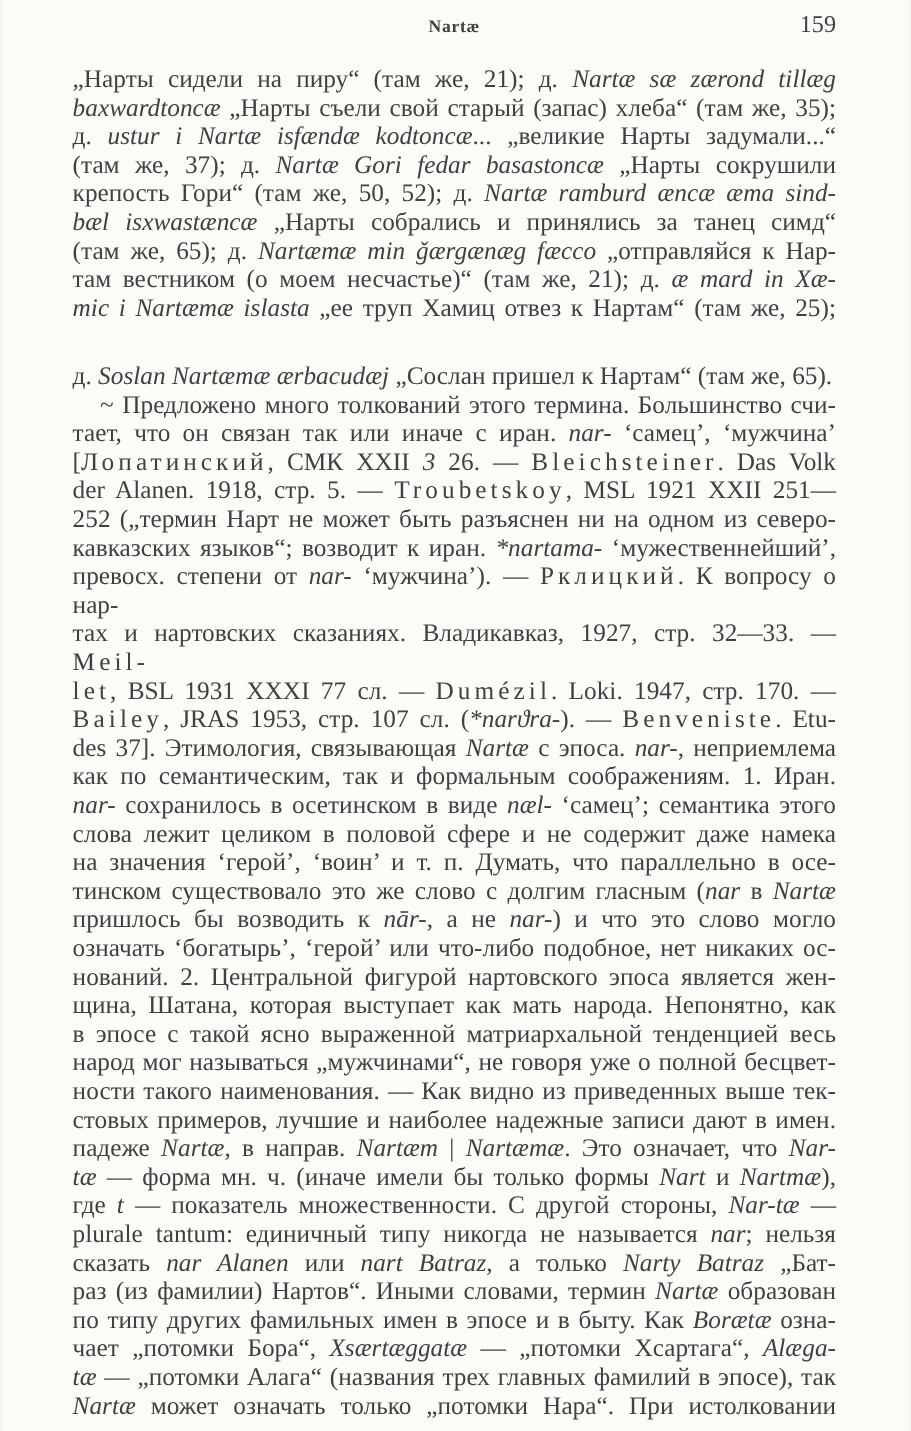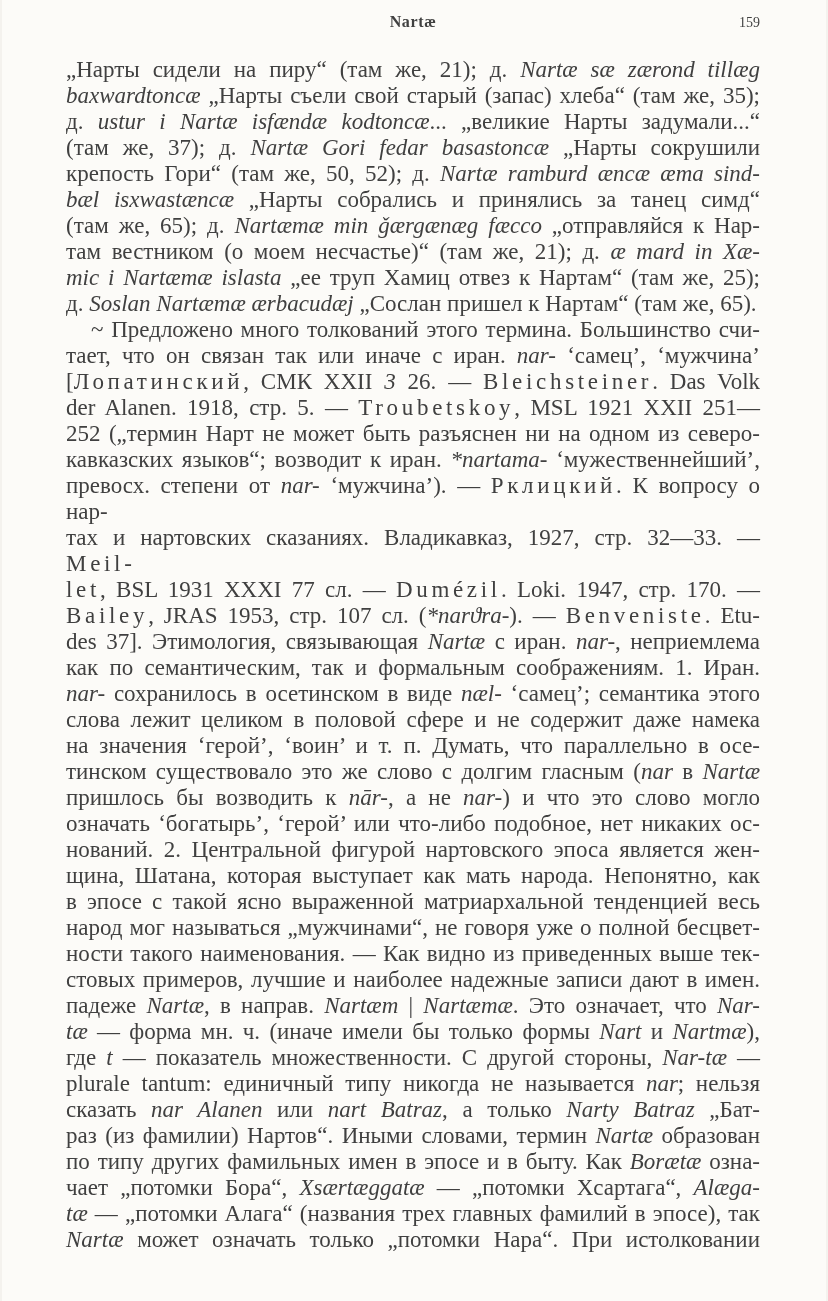--- a/index.html
+++ b/index.html
@@ -23,35 +23,35 @@
     line-height: 20px;
   }
   .hdr-title {
     grid-column: 2;
     font-weight: bold;
     letter-spacing: 0.04em;
   }
   .hdr-num {
     grid-column: 3;
     justify-self: end;
-    font-size: 14px;
+    font-size: 22px;
   }
   .page-body {
     margin-top: 24px;
     font-size: 23px;
     line-height: 26px;
   }
   .para { margin: 0; }
   .para.indent .line:first-child { text-indent: 25px; }
   .line {
     text-align: justify;
     text-align-last: justify;
     white-space: normal;
   }
-  .line.last { text-align-last: left; }
+  .line.last { text-align-last: left; margin-top: 36px; }
   .run-r { font-style: normal; }
   .run-i { font-style: italic; }
   .run-sp { letter-spacing: 0.16em; }
 </style>
 </head>
 <body>
 
 <div class="page">
   <header class="page-header">
     <span class="hdr-spacer"></span>
@@ -75,21 +75,21 @@
         <div class="line"><span class="run-r">~ Предложено много толкований этого термина. Большинство счи-</span></div>
         <div class="line"><span class="run-r">тает, что он связан так или иначе с иран. </span><span class="run-i">nar-</span><span class="run-r"> ‘самец’, ‘мужчина’</span></div>
         <div class="line"><span class="run-r">[</span><span class="run-sp">Лопатинский</span><span class="run-r">, СМК XXII </span><span class="run-i">3</span><span class="run-r"> 26. — </span><span class="run-sp">Bleichsteiner</span><span class="run-r">. Das Volk</span></div>
         <div class="line"><span class="run-r">der Alanen. 1918, стр. 5. — </span><span class="run-sp">Troubetskoy</span><span class="run-r">, MSL 1921 XXII 251—</span></div>
         <div class="line"><span class="run-r">252 („термин Нарт не может быть разъяснен ни на одном из северо-</span></div>
         <div class="line"><span class="run-r">кавказских языков“; возводит к иран. </span><span class="run-i">*nartama-</span><span class="run-r"> ‘мужественнейший’,</span></div>
         <div class="line"><span class="run-r">превосх. степени от </span><span class="run-i">nar-</span><span class="run-r"> ‘мужчина’). — </span><span class="run-sp">Рклицкий</span><span class="run-r">. К вопросу о нар-</span></div>
         <div class="line"><span class="run-r">тах и нартовских сказаниях. Владикавказ, 1927, стр. 32—33. — </span><span class="run-sp">Meil-</span></div>
         <div class="line"><span class="run-sp">let</span><span class="run-r">, BSL 1931 XXXI 77 сл. — </span><span class="run-sp">Dumézil</span><span class="run-r">. Loki. 1947, стр. 170. —</span></div>
         <div class="line"><span class="run-sp">Bailey</span><span class="run-r">, JRAS 1953, стр. 107 сл. (</span><span class="run-i">*narϑra-</span><span class="run-r">). — </span><span class="run-sp">Benveniste</span><span class="run-r">. Etu-</span></div>
-        <div class="line"><span class="run-r">des 37]. Этимология, связывающая </span><span class="run-i">Nartæ</span><span class="run-r"> с иран. </span><span class="run-i">nar-</span><span class="run-r">, неприемлема</span></div>
+        <div class="line"><span class="run-r">des 37]. Этимология, связывающая </span><span class="run-i">Nartæ</span><span class="run-r"> с эпоса. </span><span class="run-i">nar-</span><span class="run-r">, неприемлема</span></div>
         <div class="line"><span class="run-r">как по семантическим, так и формальным соображениям. 1. Иран.</span></div>
         <div class="line"><span class="run-i">nar-</span><span class="run-r"> сохранилось в осетинском в виде </span><span class="run-i">næl-</span><span class="run-r"> ‘самец’; семантика этого</span></div>
         <div class="line"><span class="run-r">слова лежит целиком в половой сфере и не содержит даже намека</span></div>
         <div class="line"><span class="run-r">на значения ‘герой’, ‘воин’ и т. п. Думать, что параллельно в осе-</span></div>
         <div class="line"><span class="run-r">тинском существовало это же слово с долгим гласным (</span><span class="run-i">nar</span><span class="run-r"> в </span><span class="run-i">Nartæ</span></div>
         <div class="line"><span class="run-r">пришлось бы возводить к </span><span class="run-i">nār-</span><span class="run-r">, а не </span><span class="run-i">nar-</span><span class="run-r">) и что это слово могло</span></div>
         <div class="line"><span class="run-r">означать ‘богатырь’, ‘герой’ или что-либо подобное, нет никаких ос-</span></div>
         <div class="line"><span class="run-r">нований. 2. Центральной фигурой нартовского эпоса является жен-</span></div>
         <div class="line"><span class="run-r">щина, Шатана, которая выступает как мать народа. Непонятно, как</span></div>
         <div class="line"><span class="run-r">в эпосе с такой ясно выраженной матриархальной тенденцией весь</span></div>

